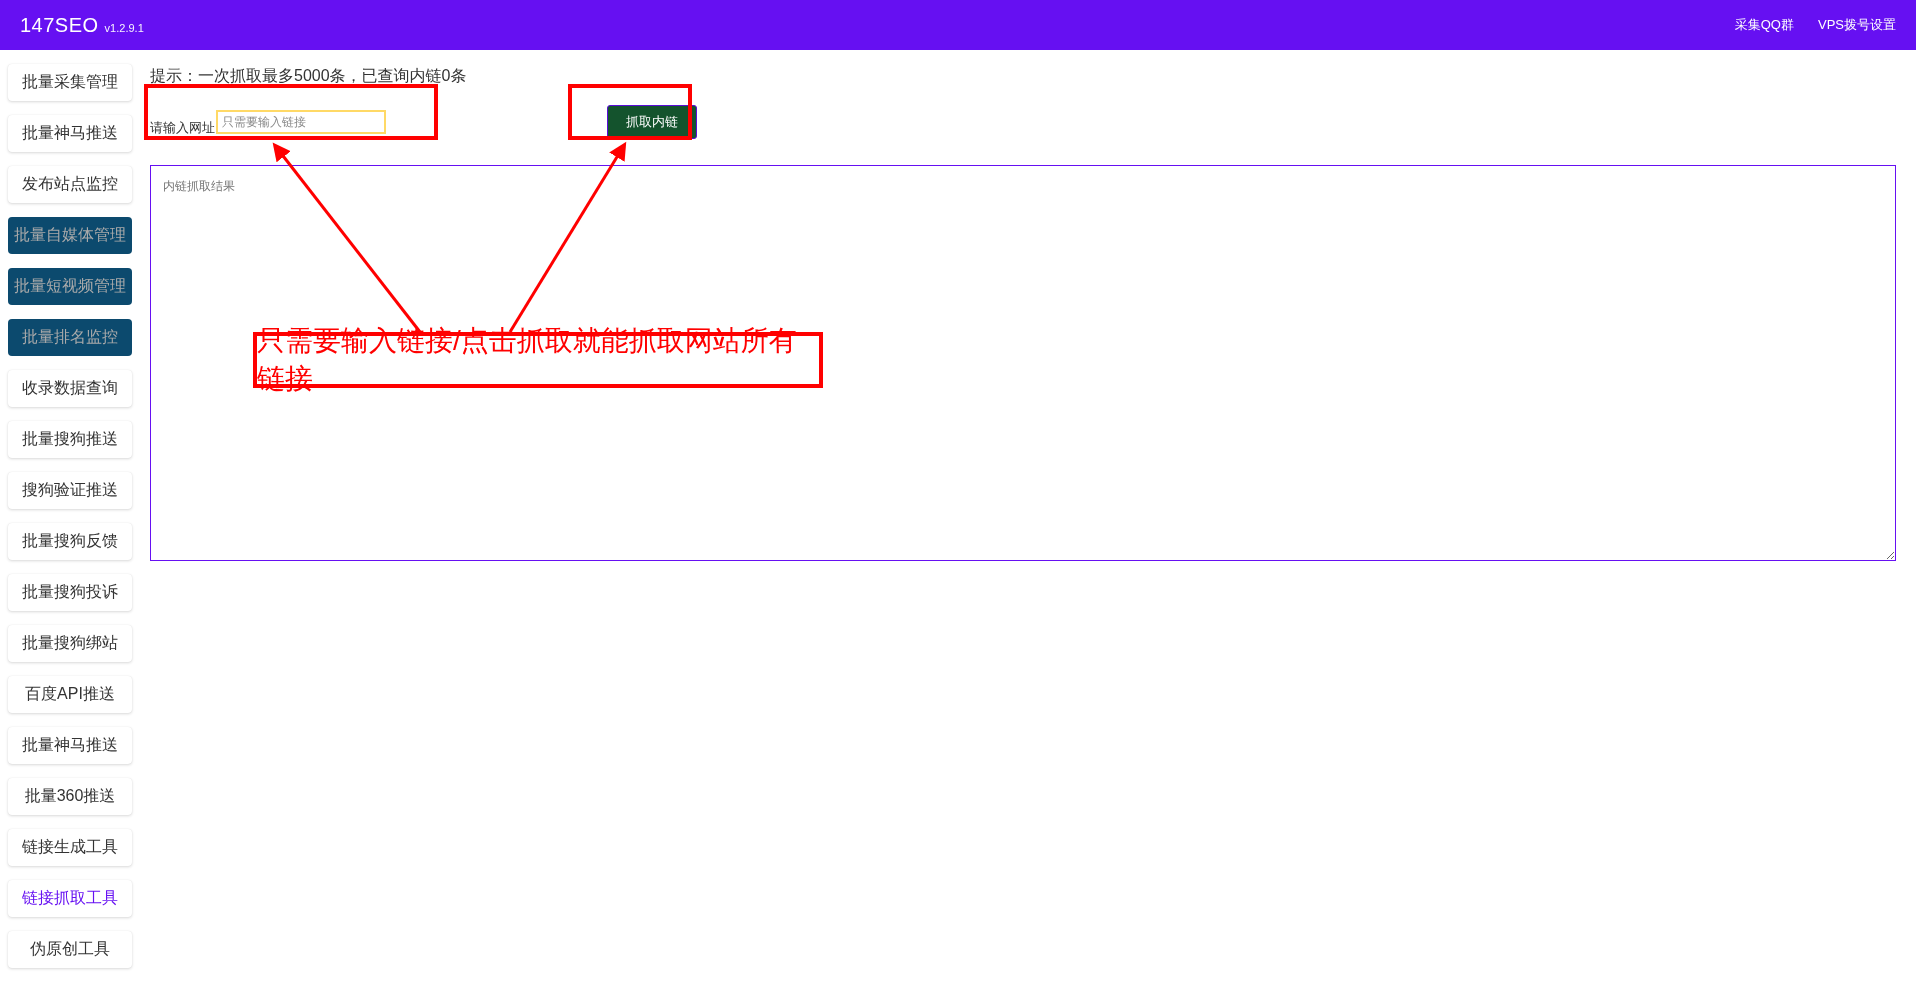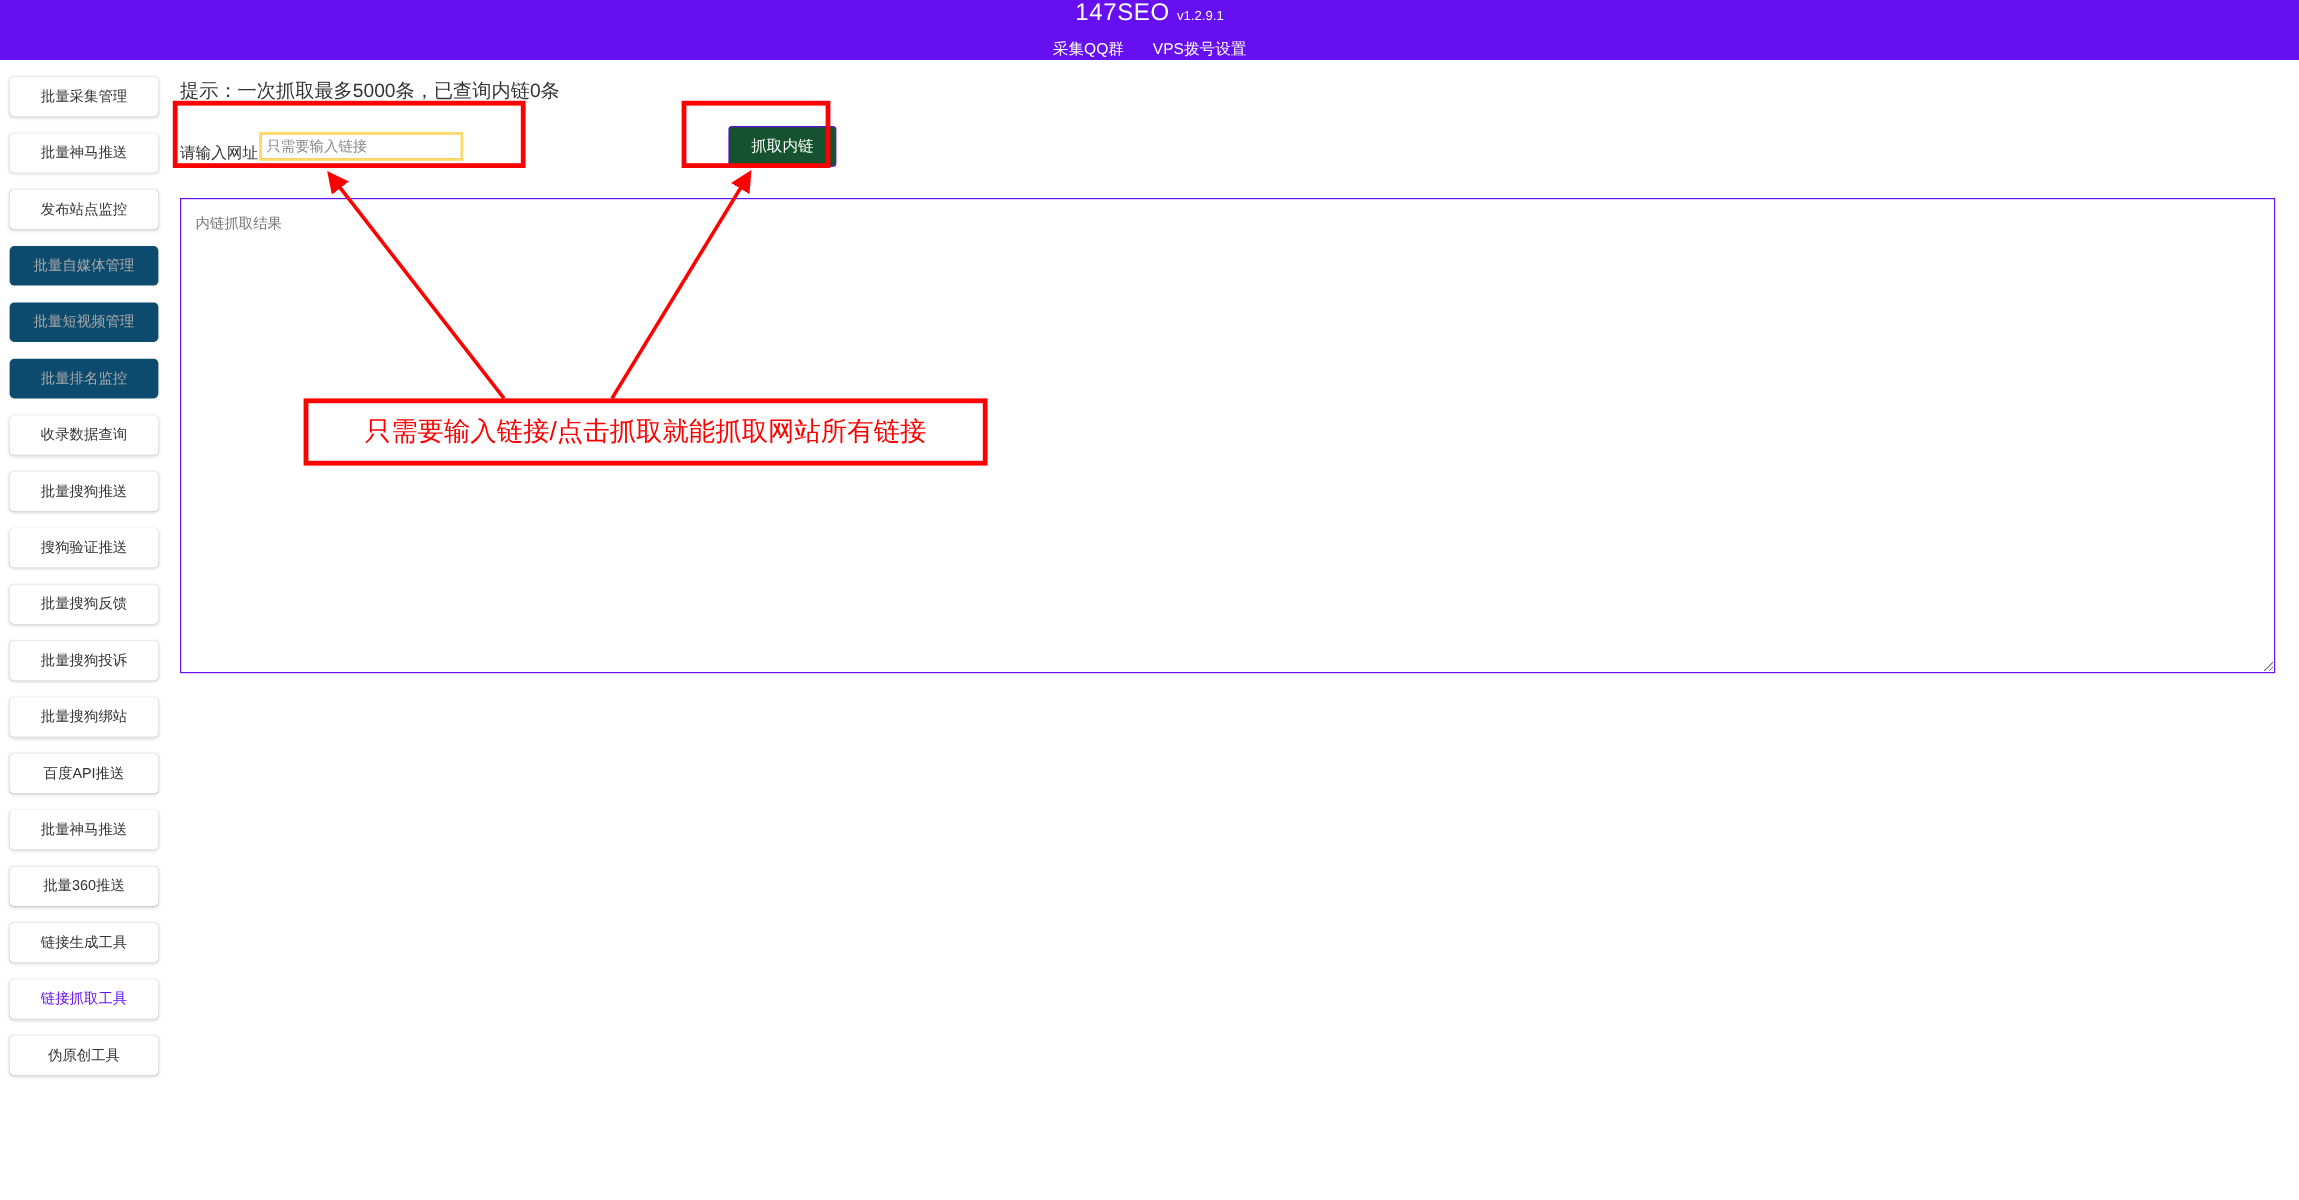--- a/index.html
+++ b/index.html
@@ -13,21 +13,20 @@
       overflow-x: hidden;
     }
     .header {
       background: #6610f2;
       color: #fff;
       height: 50px;
       display: flex;
       align-items: center;
       padding: 0 20px;
       justify-content: space-between;
-      flex-direction: column;
     }
     .header-left {
       display: flex;
       align-items: baseline;
       gap: 6px;
     }
     .logo {
       font-size: 20px;
       font-weight: 500;
       letter-spacing: 0.5px;
@@ -67,21 +66,21 @@
       background: #f5f5f5;
     }
     .sidebar-btn {
       display: block;
       width: 100%;
       margin-bottom: 14px;
       padding: 8px 4px;
       background: #fff;
       border: none;
       border-radius: 4px;
-      font-size: 12px;
+      font-size: 16px;
       color: #333;
       cursor: pointer;
       box-shadow: 0 1px 3px rgba(0,0,0,0.15), 0 0 1px rgba(0,0,0,0.1);
       text-align: center;
       font-family: inherit;
     }
     .sidebar-btn.disabled {
       background: #0c4a6e;
       color: #aaa;
       cursor: not-allowed;
@@ -176,21 +175,21 @@
       left: 113px;
       top: 282px;
       width: 570px;
       height: 56px;
       display: flex;
       align-items: center;
       justify-content: center;
     }
     .red-text {
       color: #ff0000;
-      font-size: 22px;
+      font-size: 28px;
       font-weight: 500;
     }
     .arrow-svg {
       position: absolute;
     }
   </style>
 </head>
 <body>
 
 <div class="header">

